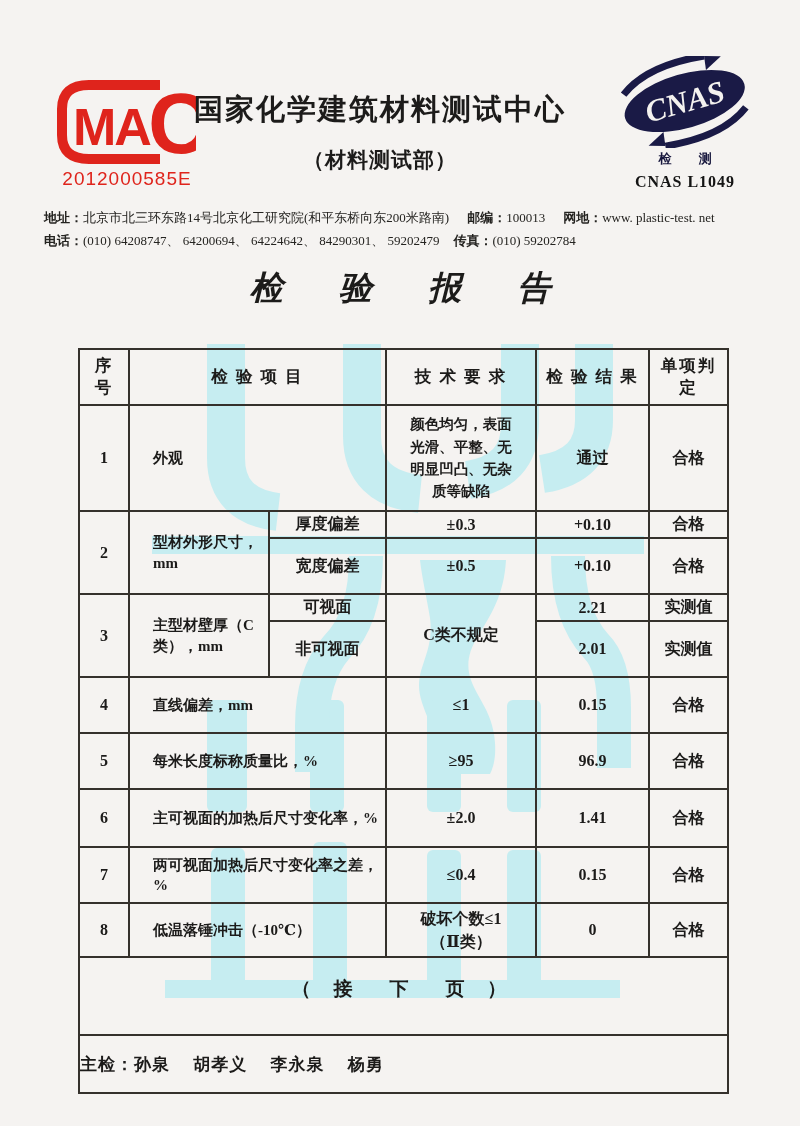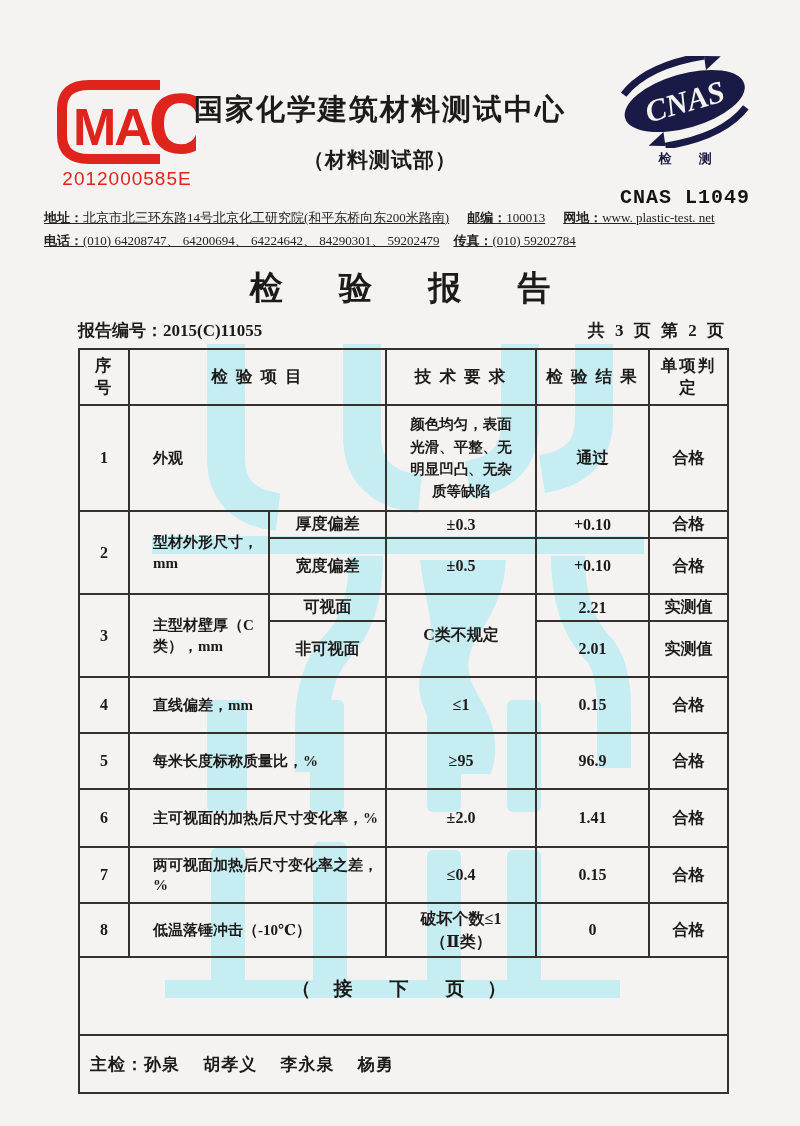--- a/index.html
+++ b/index.html
@@ -23,35 +23,35 @@
     left:52px;top:168px;width:150px;text-align:center;
     font-family:"Liberation Sans","DejaVu Sans",sans-serif;
     font-weight:400;font-size:19px;letter-spacing:1px;color:#df241c;
   }
   .org-block{left:176px;top:88px;width:408px;text-align:center;}
   .org-title{font-size:29px;font-weight:700;letter-spacing:2px;line-height:42px;white-space:nowrap;}
   .org-subtitle{font-size:21px;font-weight:700;letter-spacing:1px;margin-top:16px;}
   .cnas-block{left:592px;top:56px;width:186px;text-align:center;}
   .cnas-label{font-size:13px;font-weight:700;letter-spacing:12px;text-indent:12px;color:#16163c;margin-top:-2px;}
   .cnas-cert{
-    font-family:Liberation Mono, monospace;
-    font-size:20px;font-weight:700;letter-spacing:1px;color:#141414;margin-top:18px;
+    font-family:Liberation Serif, serif;
+    font-size:16px;font-weight:700;letter-spacing:1px;color:#141414;margin-top:5px;
   }
 
   
   .contact{left:44px;top:206px;width:716px;font-size:13px;line-height:23px;color:#242320;}
-  .contact .row{white-space:nowrap;text-decoration:underline;}
+  .contact .row{white-space:nowrap;}
   .lb{font-weight:700;}
   .sp14{display:inline-block;width:14px;}
   .sp18{display:inline-block;width:18px;}
 
   
   .report-title{
     left:0;top:266px;width:800px;text-align:center;
-    font-size:33px;font-weight:700;letter-spacing:24px;text-indent:24px;
+    font-size:33px;font-weight:700;letter-spacing:24px;text-indent:24px;font-style:italic;
   }
   .report-meta{
     left:78px;top:319px;width:649px;
     display:flex;justify-content:space-between;align-items:flex-end;
     font-size:17px;font-weight:700;
   }
   .report-pages{letter-spacing:3px;}
 
   
   .tbl-wrap{left:78px;top:348px;width:653px;}
@@ -64,21 +64,21 @@
   }
   td.item{ text-align:left;padding-left:23px;font-size:15px;line-height:1.35;}
   td.req-long{font-size:14.5px;line-height:1.55;padding:3px 18px;}
   td.hdr{font-size:16.5px;letter-spacing:2px;}
   .h50{height:50px;} .h100{height:100px;} .h52{height:52px;} .h48{height:48px;}
   td.cont-cell{
     height:56px;vertical-align:top;padding-top:18px;
     font-size:19px;letter-spacing:9px;
   }
   td.sig-cell{
-    height:52px;text-align:left;padding-left:10px;
+    height:52px;text-align:left;padding-left:0;
     font-size:17px;letter-spacing:1px;
   }
   .two-line span{display:block;line-height:1.45;}
 </style>
 </head>
 <body>
 
 <div class="page">
 
   <svg class="watermark" width="800" height="1126" viewBox="0 0 800 1126">
@@ -139,26 +139,20 @@
     <div class="abs contact">
       <div class="row">
         <span class="lb">地址：</span><span>北京市北三环东路14号北京化工研究院(和平东桥向东200米路南)</span><span class="sp18"></span><span class="lb">邮编：</span><span>100013</span><span class="sp18"></span><span class="lb">网地：</span><span>www. plastic-test. net</span>
       </div>
       <div class="row">
         <span class="lb">电话：</span><span>(010) 64208747、  64200694、  64224642、  84290301、  59202479</span><span class="sp14"></span><span class="lb">传真：</span><span>(010) 59202784</span>
       </div>
     </div>
 
     <div class="abs report-title">检 验 报 告</div>
-    <div class="abs report-meta">
-      <div>
-        <span class="lb">报告编号：</span><span>2015(C)11055</span>
-      </div>
-      <div class="report-pages">共 3 页 第 2 页</div>
-    </div>
 
     <div class="abs tbl-wrap">
       <table>
         <colgroup>
           <col style="width:50px">
             <col style="width:140px">
             <col style="width:117px">
           <col style="width:150px">
             <col style="width:113px">
             <col style="width:79px">

